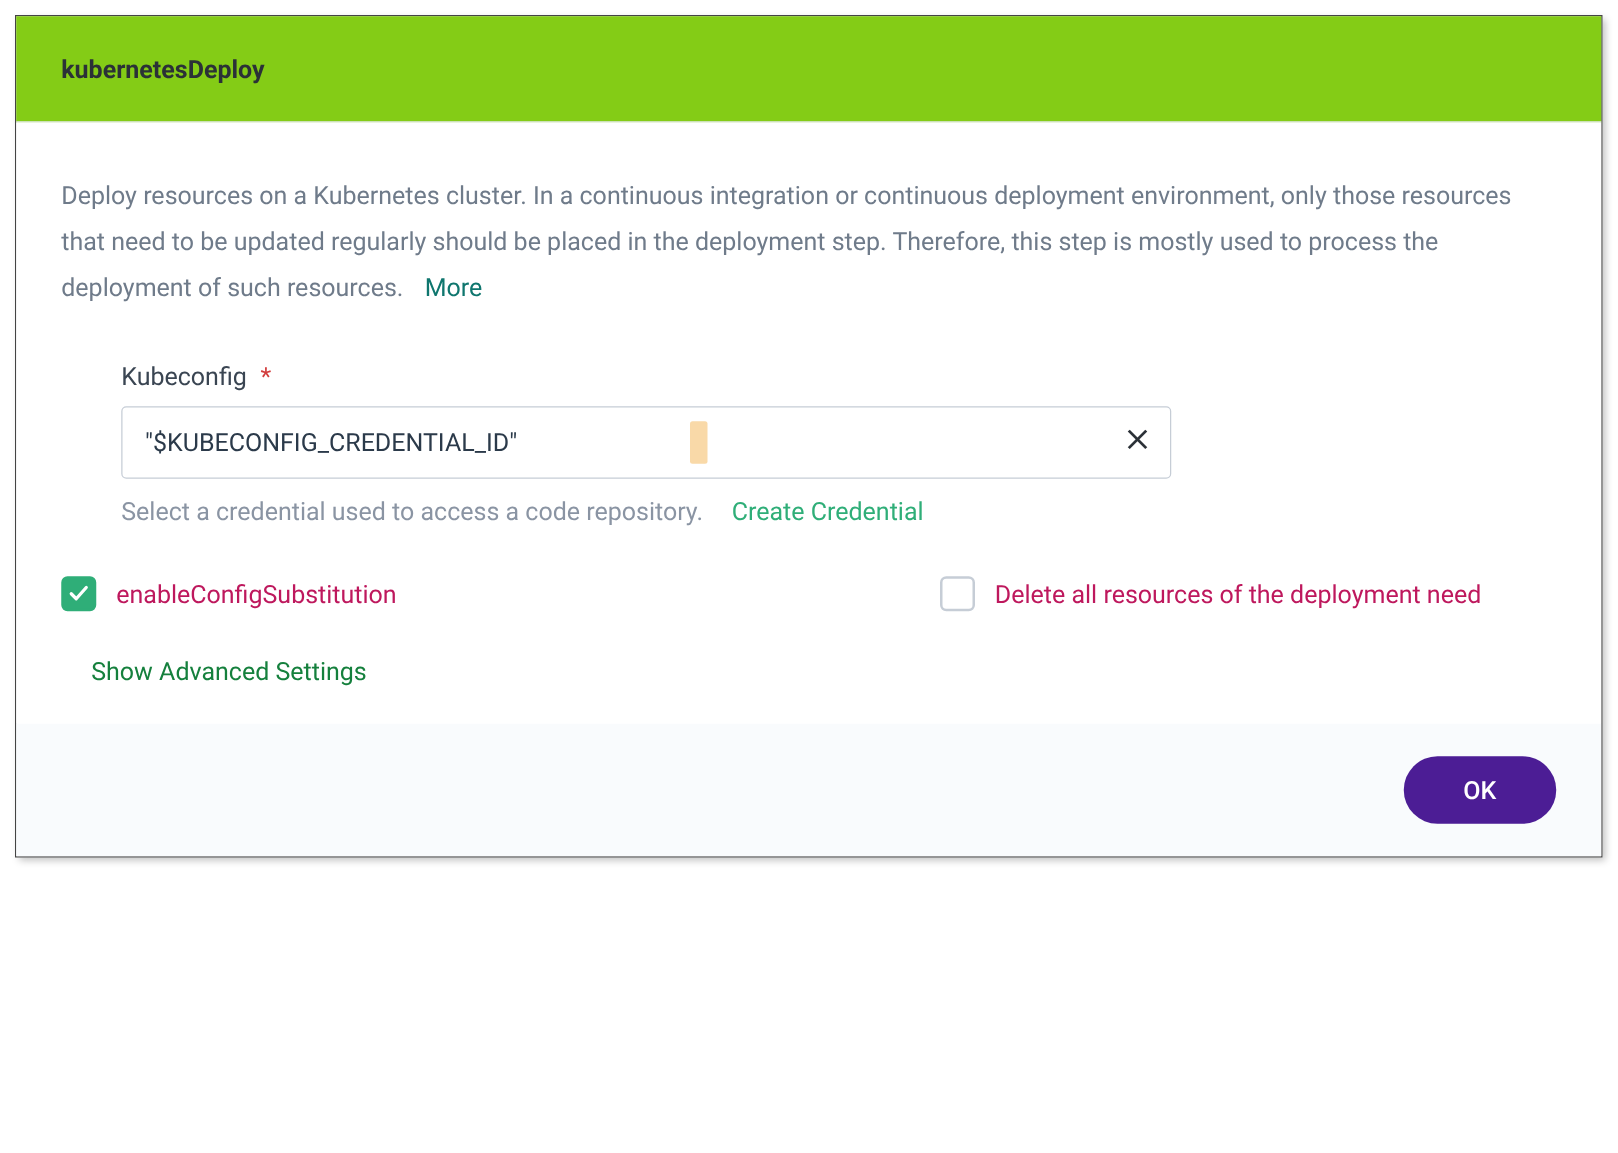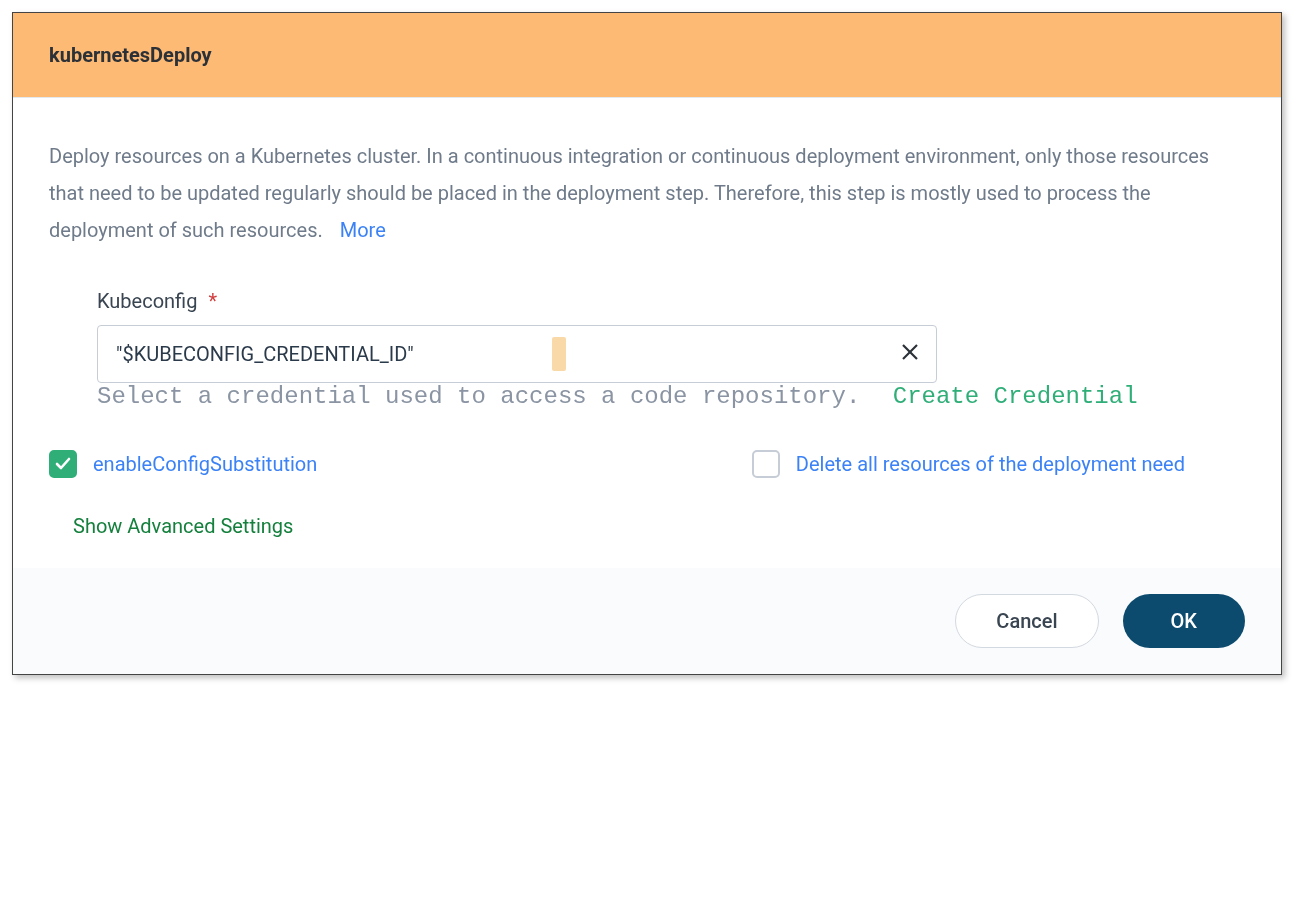--- a/index.html
+++ b/index.html
@@ -10,41 +10,41 @@
   }
   .modal {
     width: 1270px;
     border: 1px solid #444;
     box-shadow: 3px 3px 6px rgba(0,0,0,0.25);
     background: #fff;
     display: flex;
     flex-direction: column;
   }
   .modal-header {
-    background: #fdba74;
+    background: #84cc16;
     padding: 30px 36px;
     border-bottom: 1px solid #e3e8ee;
   }
   .modal-title {
     font-size: 20px;
     font-weight: 700;
     color: #2b3137;
   }
   .modal-body {
     background: #fff;
     padding: 40px 36px 30px 36px;
   }
   .description {
     font-size: 20px;
     line-height: 1.85;
     color: #6f7b8a;
     margin-bottom: 40px;
   }
   .more-link {
-    color: #3b82f6;
+    color: #0f766e;
     text-decoration: none;
     margin-left: 12px;
   }
   .field-block { margin-bottom: 30px; padding-left: 48px; }
   .field-label {
     font-size: 20px;
     color: #3a4552;
     margin-bottom: 12px;
   }
   .field-label .req { color: #d23d3d; margin-left: 6px; }
@@ -81,41 +81,41 @@
     position: absolute;
     right: 18px;
     top: 50%;
     transform: translateY(-50%);
     font-size: 22px;
     color: #2b3137;
     cursor: pointer;
     line-height: 1;
   }
   .helper {
-    font-size: 24px;
+    margin-top: 14px;
+    font-size: 20px;
     color: #8a94a3;
-    font-family: Liberation Mono, monospace;
   }
   .helper .create-link {
     color: #2fae78;
     margin-left: 18px;
     text-decoration: none;
   }
   .checkbox-row {
     display: flex;
     gap: 90px;
     margin-top: 40px;
     margin-bottom: 36px;
   }
   .checkbox-item {
     display: flex;
     align-items: center;
     gap: 16px;
     font-size: 20px;
-    color: #3b82f6;
+    color: #be185d;
   }
   .cb {
     width: 28px;
     height: 28px;
     border-radius: 5px;
     border: 2px solid #c6cdd6;
     background: #fff;
     flex-shrink: 0;
     position: relative;
   }
@@ -155,21 +155,21 @@
     border: none;
     cursor: pointer;
     font-family: inherit;
   }
   .btn-cancel {
     background: #fff;
     border: 1px solid #d3d9e0;
     color: #3a4552;
   }
   .btn-ok {
-    background: #0c4a6e;
+    background: #4c1d95;
     color: #fff;
     padding: 0 48px;
   }
 </style>
 </head>
 <body>
 
 <div class="modal">
   <div class="modal-header">
     <div class="modal-title">kubernetesDeploy</div>
@@ -224,16 +224,15 @@
           <span>Delete all resources of the deployment need</span>
         </div>
       </div>
     </div>
 
     <a href="#" class="adv-link">Show Advanced Settings</a>
 
   </div>
 
   <div class="modal-footer">
-    <button class="btn btn-cancel">Cancel</button>
     <button class="btn btn-ok">OK</button>
   </div>
 </div>
 
 </body></html>

